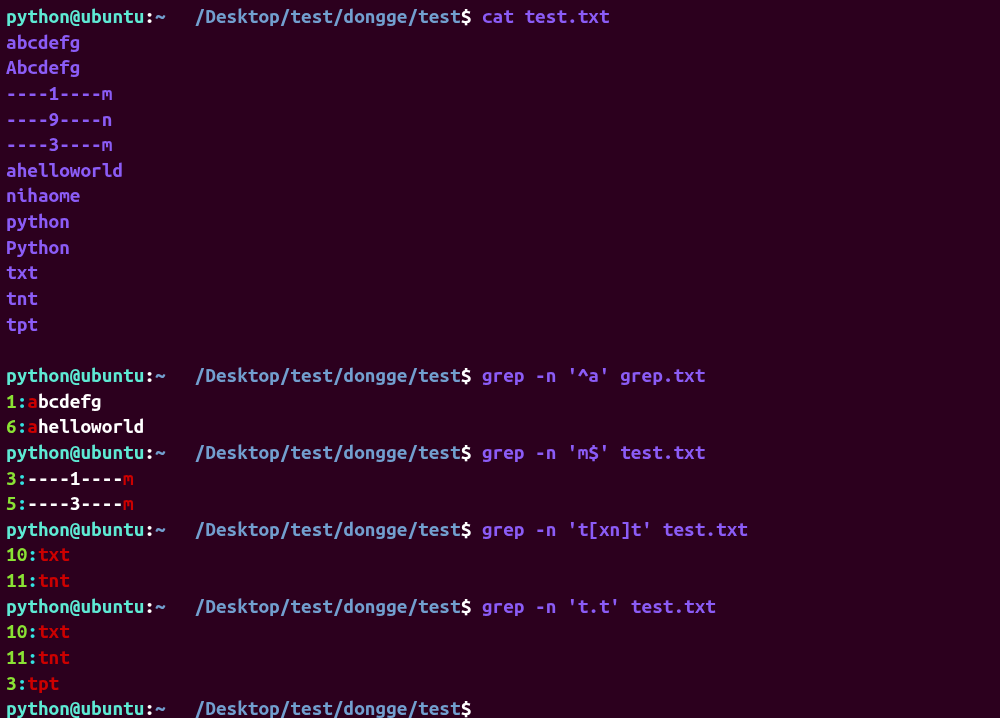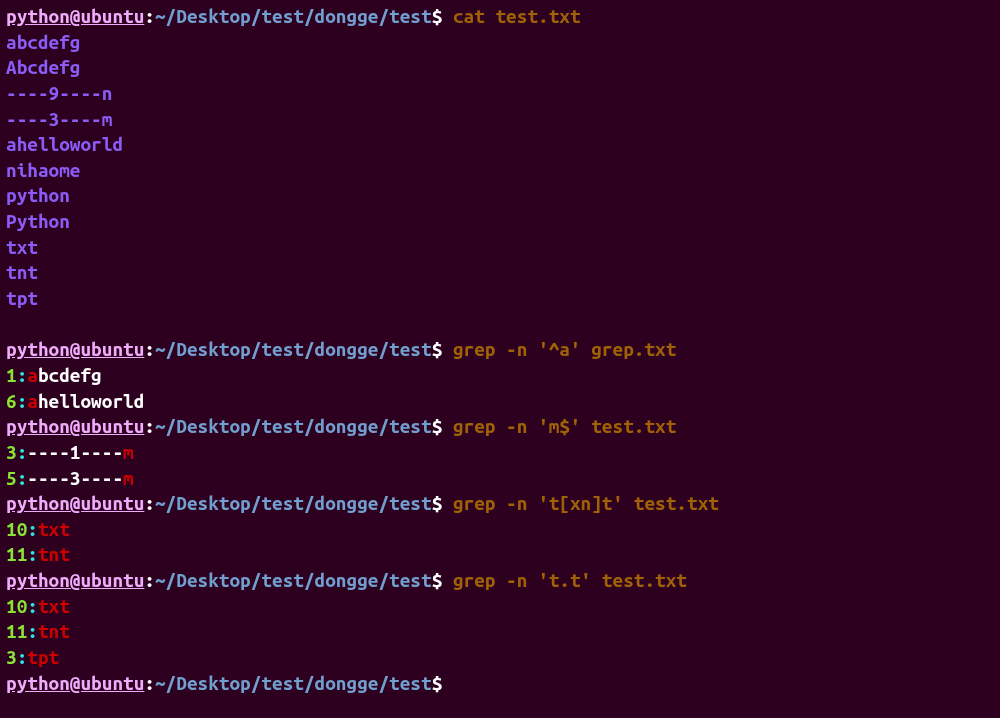--- a/index.html
+++ b/index.html
@@ -16,37 +16,37 @@
       padding: 4px 6px;
       width: 1000px;
       height: 718px;
       overflow: hidden;
       font-weight: bold;
     }
     .line {
       white-space: pre;
     }
     .user {
-      color: #f0abfc;
-      text-decoration: underline;
+      color: #5eead4;
     }
     .colon {
       color: #ffffff;
     }
     .tilde {
       color: #729fcf;
     }
     .path {
       color: #729fcf;
+      margin-left: 29px;
     }
     .dollar {
       color: #ffffff;
     }
     .cmd {
-      color: #a16207;
+      color: #8b5cf6;
     }
     .output {
       color: #8b5cf6;
     }
     .linenum {
       color: #8ae234;
     }
     .sep {
       color: #34e2e2;
     }
@@ -62,20 +62,21 @@
   </style>
 </head>
 <body>
 
 <div>
 
   <div class="line"><span class="user">python@ubuntu</span><span class="colon">:</span><span class="tilde">~</span><span class="path">/Desktop/test/dongge/test</span><span class="dollar">$</span><span class="cmd"> cat test.txt</span></div>
 
   <div class="line output">abcdefg</div>
   <div class="line output">Abcdefg</div>
+  <div class="line output">----1----m</div>
   <div class="line output">----9----n</div>
   <div class="line output">----3----m</div>
   <div class="line output">ahelloworld</div>
   <div class="line output">nihaome</div>
   <div class="line output">python</div>
   <div class="line output">Python</div>
   <div class="line output">txt</div>
   <div class="line output">tnt</div>
   <div class="line output">tpt</div>
 

